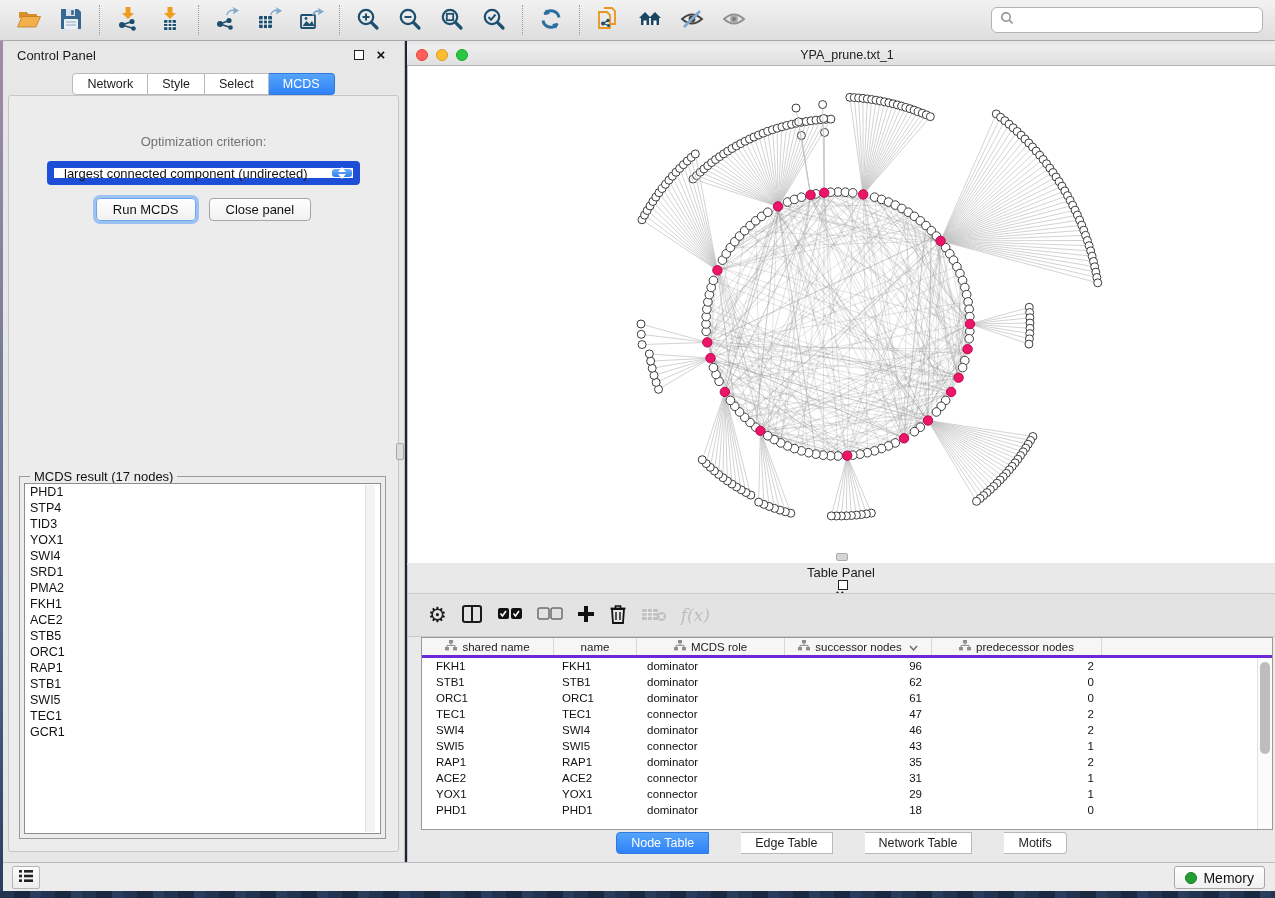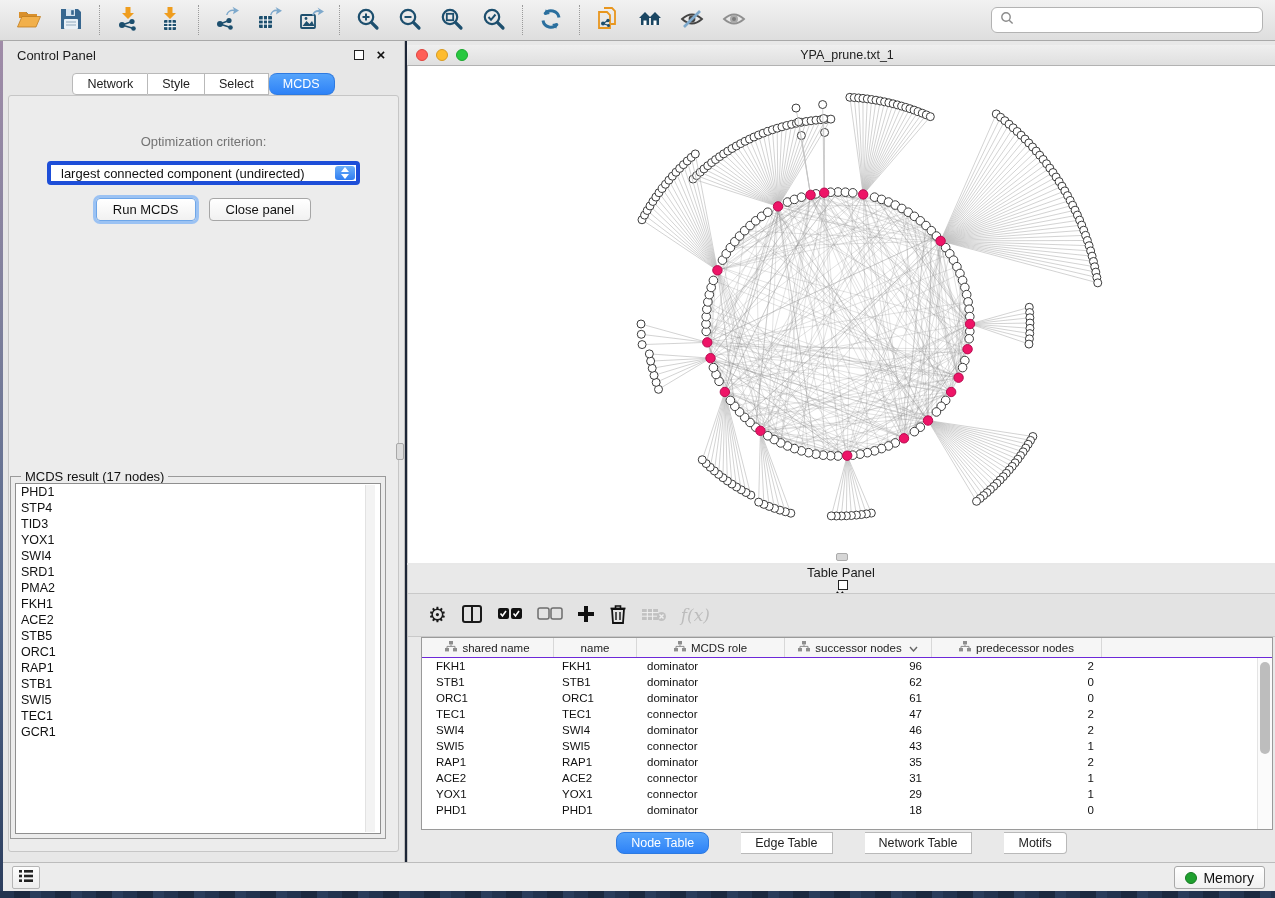--- a/index.html
+++ b/index.html
@@ -28,38 +28,38 @@
   .panel-titlebar .spacer { flex:1; }
   .winbtn { width:18px; height:18px; display:flex; align-items:center; justify-content:center; background:none; border:none; cursor:pointer; margin-left:4px; }
   .float-glyph { width:10px; height:10px; border:1.6px solid #222; background:#fff; display:inline-block; }
   .x-glyph { font-size:15px; font-weight:bold; color:#111; line-height:10px; }
 
   .seg-tabs { display:flex; justify-content:center; margin-top:4px; }
   .seg { height:22px; padding:0 14px; background:#fff; border:1px solid #b9b9b9; border-left-width:0;
       font-size:12.5px; display:flex; align-items:center; cursor:pointer; color:#222; }
   .seg:first-child { border-left-width:1px; border-radius:4px 0 0 4px; }
   .seg:last-child { border-radius:0 4px 4px 0; }
-  .seg.selected { background:linear-gradient(#55a4fb,#2e82f7); color:#fff; border-color:#2e7ae0;border-radius:8px; }
+  .seg.selected { background:linear-gradient(#55a4fb,#2e82f7); color:#fff; border-color:#2e7ae0; }
 
   .cp-content { position:absolute; left:5px; right:5px; top:54px; bottom:10px; background:#ececec;
       border:1px solid #c6c6c6; border-radius:3px; }
   .opt-label { text-align:center; font-size:13px; margin-top:38px; color:#737373; }
   .select-wrap { position:relative; margin:12px auto 0; width:313px; height:24px; background:#fff;
-      border:4px solid #1d4ed8; border-radius:4px; display:flex; align-items:center; padding-left:10px; cursor:pointer; }
+      border:7px solid #1d4ed8; border-radius:4px; display:flex; align-items:center; padding-left:10px; cursor:pointer; }
   .select-wrap .sel-text { font-size:13px; color:#111; }
   .sel-stepper { position:absolute; right:1px; top:1px; bottom:1px; width:20px; border-radius:3px;
       background:linear-gradient(#6db0f9,#2f7df1); display:flex; flex-direction:column; align-items:center; justify-content:center; gap:2px; }
   .sel-stepper .up { width:0;height:0;border-left:4px solid transparent;border-right:4px solid transparent;border-bottom:5px solid #fff; }
   .sel-stepper .dn { width:0;height:0;border-left:4px solid transparent;border-right:4px solid transparent;border-top:5px solid #fff; }
   .btn-row { display:flex; justify-content:center; gap:13px; margin-top:13px; }
   .mac-btn { height:23px; padding:0 16px; background:linear-gradient(#ffffff,#f1f1f1); border:1px solid #a6a6a6;
       border-radius:4px; font-size:13px; color:#111; cursor:pointer; font-family:inherit; }
   .mac-btn.focused { box-shadow:0 0 0 3px rgba(90,160,250,.55); border-color:#6ea6e8; }
 
-  .result-box { position:absolute; left:1px; right:12px; top:380px; height:363px; border:1px solid #9a9a9a; }
+  .result-box { position:absolute; left:10px; right:12px; top:380px; height:363px; border:1px solid #9a9a9a; }
   .result-legend { position:absolute; top:-8px; left:10px; background:#ececec; padding:0 4px; font-size:13px; color:#111; }
   .result-list { position:absolute; left:4px; right:4px; top:6px; bottom:4px; background:#fff; border:1px solid #8f8f8f; overflow:hidden; }
   .result-list .scrolltrack { position:absolute; right:5px; top:1px; bottom:1px; width:10px; background:#f3f3f3; border-left:1px solid #e2e2e2; }
   .list-item { font-size:12.5px; line-height:16px; padding-left:5px; color:#111; }
 
   .v-splitter-handle { position:absolute; left:396px; top:443px; width:8px; height:17px; background:#dcdcdc; border:1px solid #a8a8a8; border-radius:2px; }
 
   
   .net-area { position:absolute; left:407px; top:41px; width:868px; height:524px; background:#e8e8e8; }
   .net-titlebar { position:absolute; left:0; top:4px; width:100%; height:21px;
@@ -76,21 +76,21 @@
   
   .table-panel { position:absolute; left:407px; top:565px; width:868px; height:297px; background:#e9e9e9; border-left:1px solid #c2c2c2; }
   .tp-toolbar { position:absolute; left:0; top:28px; width:100%; height:44px; background:#e3e3e3;
       border-top:1px solid #c9c9c9; border-bottom:1px solid #c9c9c9; display:flex; align-items:center; padding-left:20px; }
   .tp-btn { background:none; border:none; display:flex; align-items:center; justify-content:center; height:30px; margin-right:14px; cursor:pointer; }
   .tp-btn.disabled { opacity:.45; cursor:default; }
   .gear-glyph { font-size:21px; color:#1a1a1a; font-family:"DejaVu Sans",sans-serif; line-height:22px; }
   .fx-label { font-family:"DejaVu Serif",serif; font-style:italic; font-size:17px; color:#8e8e8e; }
 
   .node-table { position:absolute; left:13px; top:72px; width:852px; height:193px; background:#fff; border:1px solid #9a9a9a; overflow:hidden; }
-  .thead { display:grid; grid-template-columns:132px 83px 148px 147px 170px 1fr; height:20px; background:#f6f6f6; border-bottom:1px solid #6d28d9; }
+  .thead { display:grid; grid-template-columns:132px 83px 148px 147px 170px 1fr; height:20px; background:#f6f6f6; border-bottom:3px solid #6d28d9; }
   .th { display:flex; align-items:center; justify-content:center; gap:5px; font-size:11.5px; color:#222;
       border-right:1px solid #d8d8d8; cursor:pointer; overflow:hidden; white-space:nowrap; }
   .th:last-child { border-right:none; }
   .tbody { position:absolute; left:0; right:15px; top:20px; bottom:0; }
   .tr { display:grid; grid-template-columns:132px 83px 148px 147px 170px 1fr; height:16px; cursor:default; }
   .td { font-size:11.5px; line-height:16px; color:#111; white-space:nowrap; overflow:hidden; }
   .td.c0 { padding-left:14px; } .td.c1 { padding-left:8px; } .td.c2 { padding-left:10px; }
   .td.c3 { text-align:right; padding-right:10px; } .td.c4 { text-align:right; padding-right:8px; }
   .table-vscroll { position:absolute; right:0; top:20px; bottom:0; width:15px; background:#fbfbfb; border-left:1px solid #e4e4e4; }
   .table-vscroll .thumb { position:absolute; left:2px; top:4px; width:10px; height:92px; background:#bdbdbd; border-radius:5px; }

